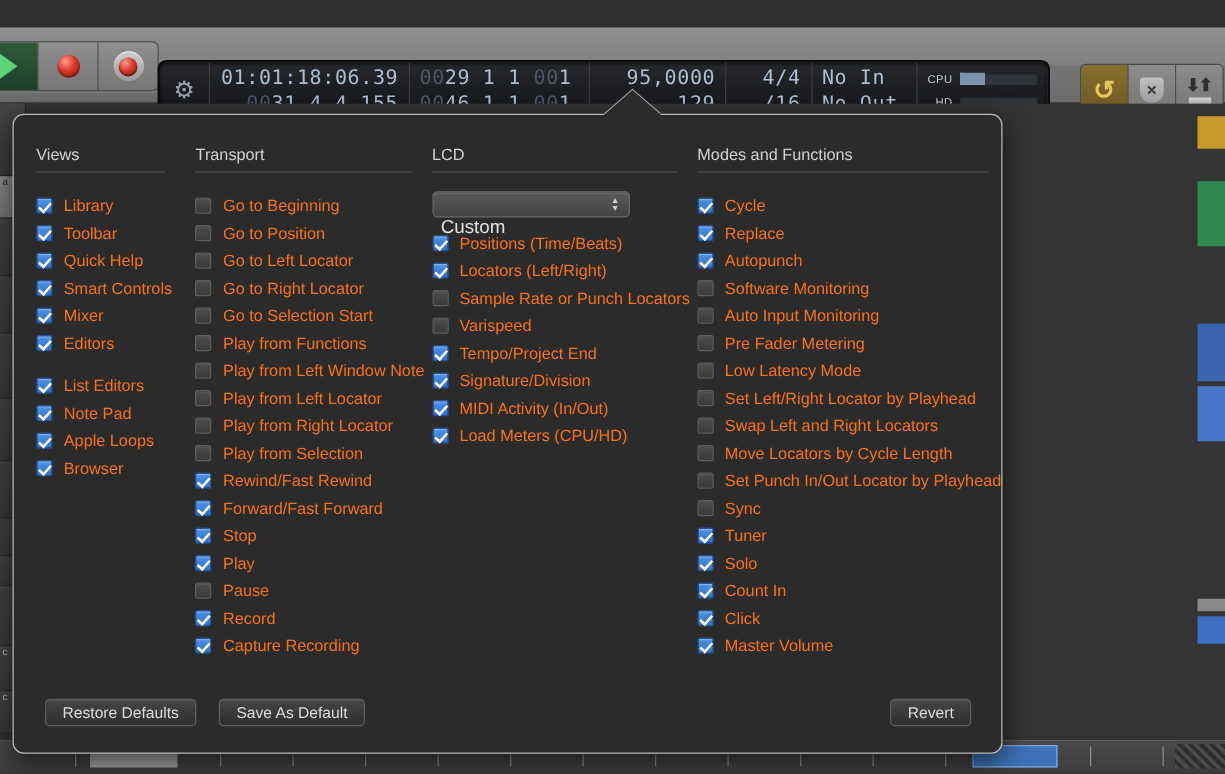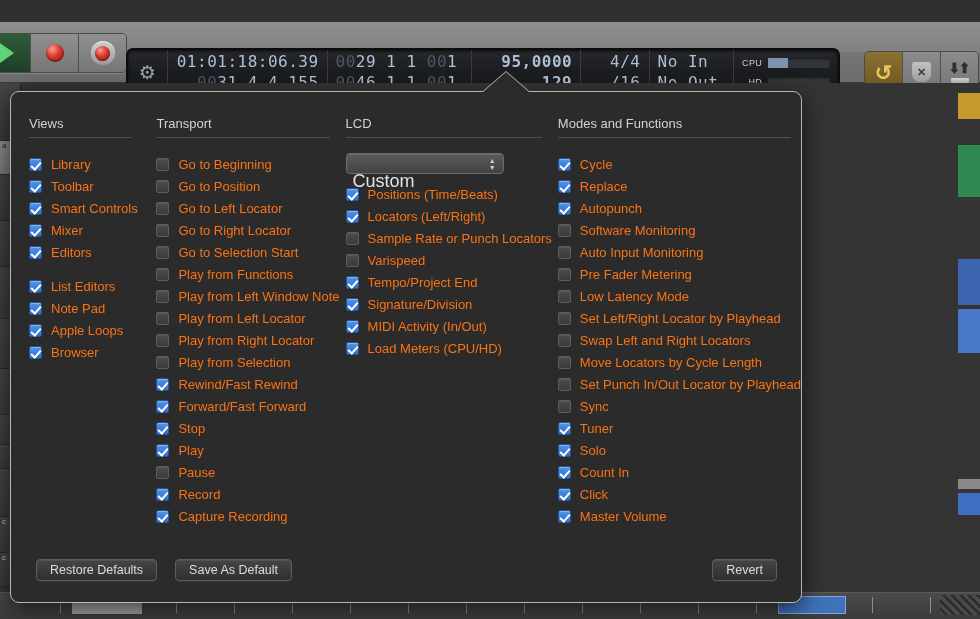--- a/index.html
+++ b/index.html
@@ -151,21 +151,21 @@
     font-size: 16px;
     color: #aebfd4;
     line-height: 21px;
     letter-spacing: 0.5px;
     white-space: nowrap;
   }
   .lcd-row .dim { color: #4d5766; }
   .r-align { text-align: right; }
   .lcd-pos { width: 176px; }
   .lcd-loc { width: 158px; }
-  .lcd-tempo { width: 120px; font-weight: bold; }
+  .lcd-tempo { width: 120px; }
   .lcd-sig { width: 74px; }
   .lcd-midi { width: 92px; }
   .lcd-meters { width: 110px; justify-content: center; }
 
   .meter-row {
     display: flex;
     align-items: center;
     gap: 6px;
     height: 19px;
   }
@@ -405,21 +405,21 @@
     border: 1px solid #6c6c6c;
     border-radius: 4px;
     box-sizing: border-box;
     display: flex;
     align-items: center;
     padding: 0 6px;
     position: relative;
     box-shadow: inset 0 1px 1px rgba(255,255,255,0.12);
   }
   .lcd-select .sel-val {
-    font-size: 18px;
+    font-size: 15px;
     color: #e2e2e2;
     margin-top: 36px;
   }
   .sel-arrows {
     position: absolute;
     right: 7px; top: 50%;
     transform: translateY(-50%);
     display: flex;
     flex-direction: column;
     gap: 2px;
@@ -603,20 +603,24 @@
             <div class="chk-row">
               <span class="chk on"></span>
               <span class="chk-label">Library</span>
             </div>
             <div class="chk-row">
               <span class="chk on"></span>
               <span class="chk-label">Toolbar</span>
             </div>
             <div class="chk-row">
               <span class="chk on"></span>
+              <span class="chk-label">Quick Help</span>
+            </div>
+            <div class="chk-row">
+              <span class="chk on"></span>
               <span class="chk-label">Smart Controls</span>
             </div>
             <div class="chk-row">
               <span class="chk on"></span>
               <span class="chk-label">Mixer</span>
             </div>
             <div class="chk-row">
               <span class="chk on"></span>
               <span class="chk-label">Editors</span>
             </div>

